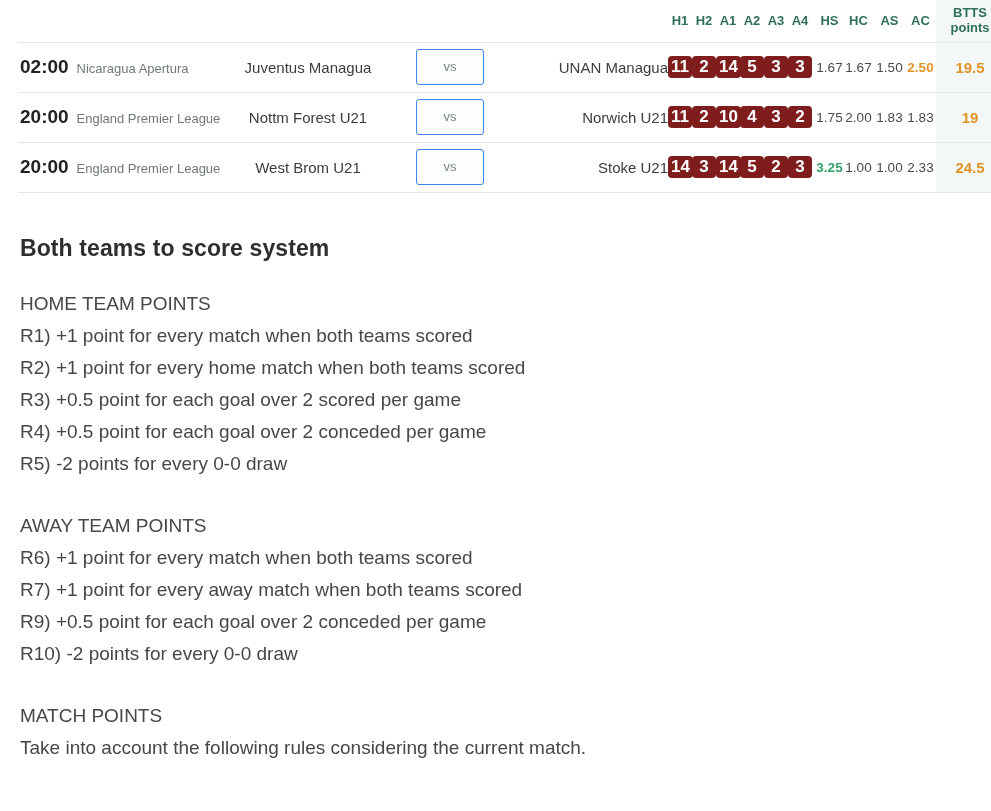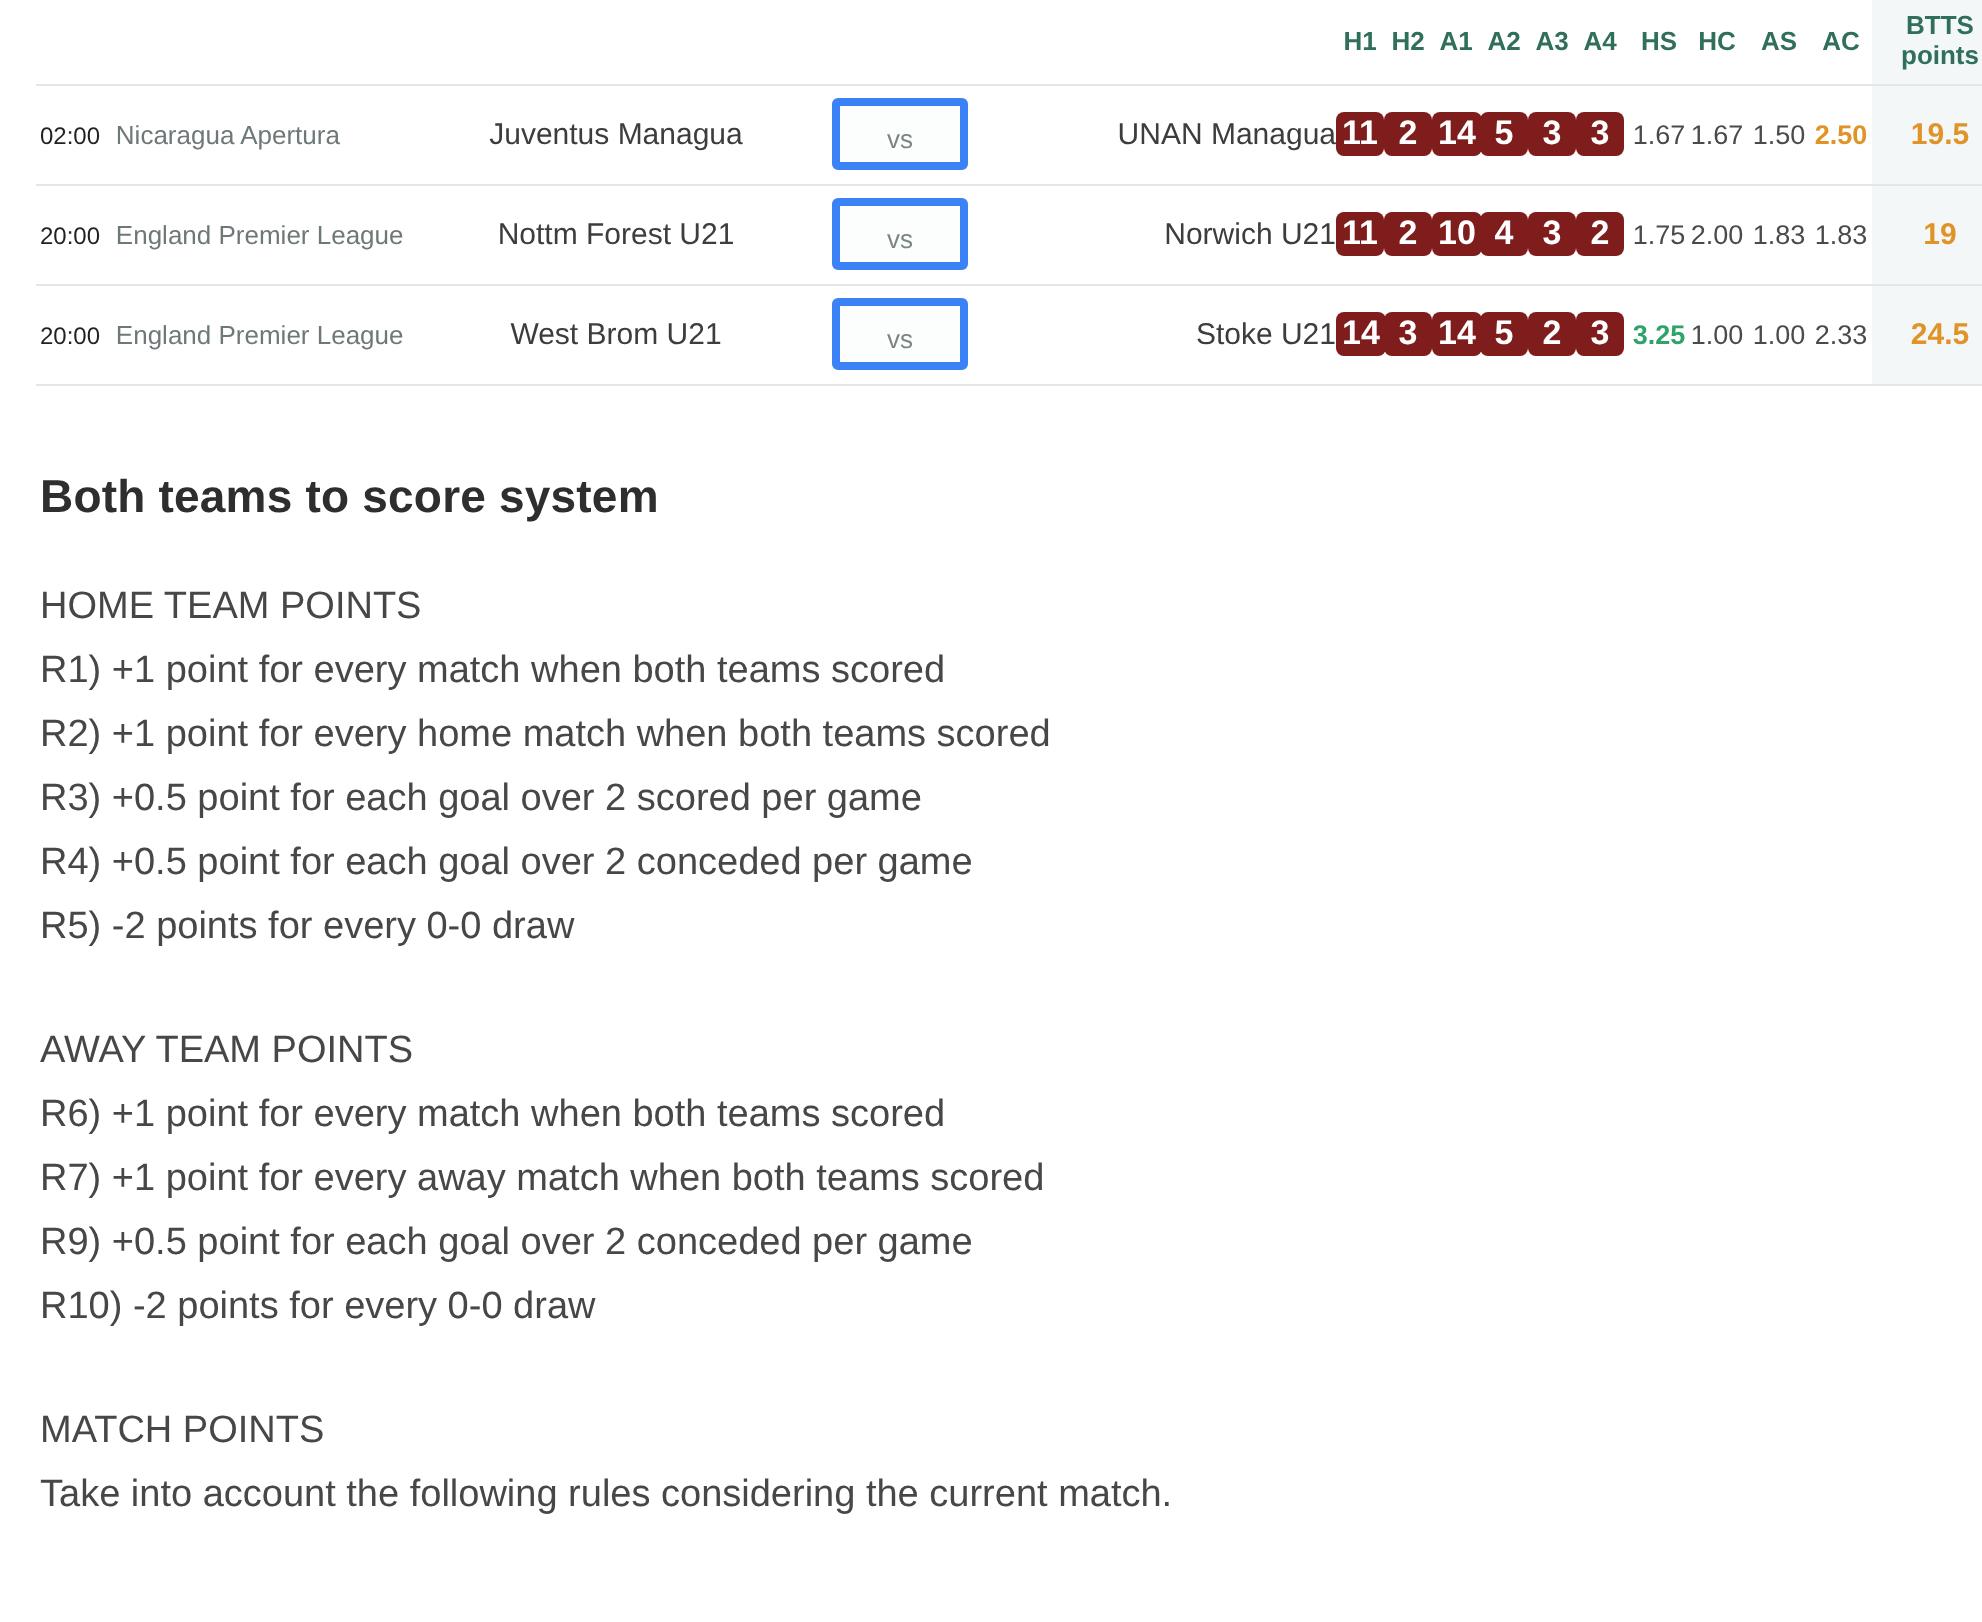--- a/index.html
+++ b/index.html
@@ -52,23 +52,23 @@
     height: 50px;
     border-bottom: 1px solid #e3e6e6;
   }
   .c-time {
     width: 200px;
     padding-left: 2px !important;
     font-size: 14px;
     white-space: nowrap;
   }
   .c-time .time {
-    font-weight: normal;
+    font-weight: bold;
     color: #222;
-    font-size: 12px;
+    font-size: 19px;
   }
   .c-time .league {
     color: #6f7878;
     font-size: 13px;
     margin-left: 4px;
   }
   .c-home {
     width: 192px;
     text-align: center;
     padding-right: 12px !important;
@@ -77,21 +77,21 @@
   }
   .c-vs {
     width: 80px;
     text-align: center;
   }
   .vs-box {
     display: inline-block;
     width: 68px;
     height: 36px;
     line-height: 34px;
-    border: 4px solid #3b82f6;
+    border: 1px solid #3b82f6;
     border-radius: 3px;
     background: #fcfdfd;
     color: #7b8585;
     font-size: 13px;
     text-align: center;
   }
   .c-away {
     width: 178px;
     text-align: right;
     padding-left: 10px !important;

